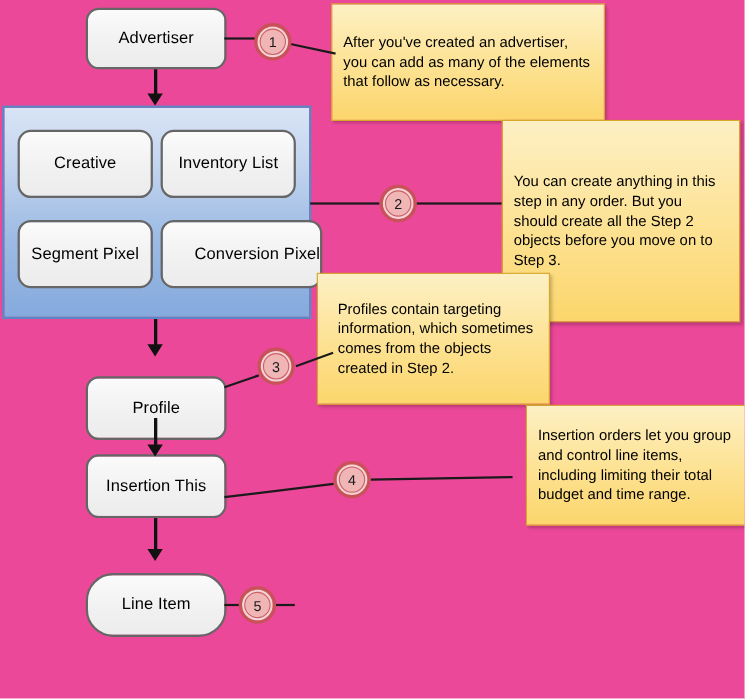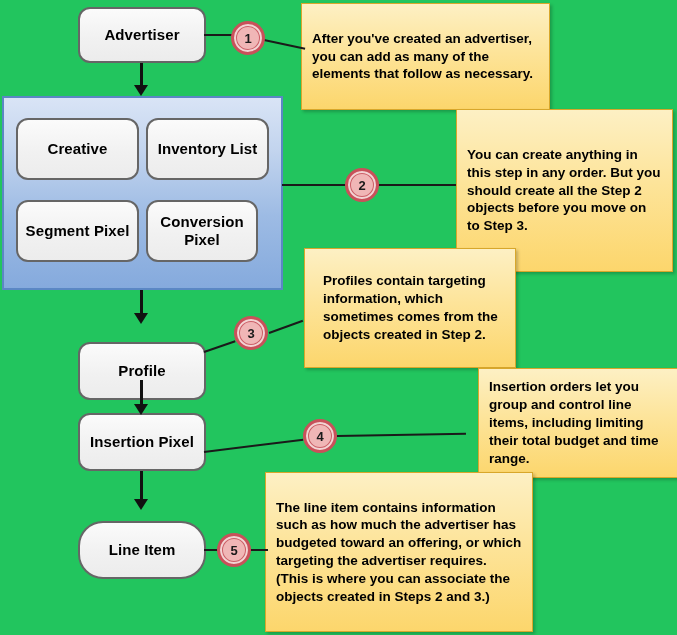--- a/index.html
+++ b/index.html
@@ -8,23 +8,22 @@
     background: #ffffff;
   }
   body {
     font-family: "Liberation Sans", sans-serif;
     -webkit-font-smoothing: antialiased;
   }
   #canvas {
     position: relative;
     width: 677px;
     height: 635px;
-    background: #22c55e;
+    background: #ec4899;
     overflow: hidden;
-    font-weight: bold;
   }
 
   
   .node {
     position: absolute;
     box-sizing: border-box;
     border: 2px solid #666666;
     border-radius: 12px;
     background: linear-gradient(to bottom, #fbfbfb 0%, #f1f1f1 55%, #ececec 100%);
     display: flex;
@@ -140,58 +139,58 @@
 
   <div class="node" style="left:146px; top:118px; width:123px; height:62px;">
     <span>Inventory List</span>
   </div>
   <div class="node" style="left:16px; top:118px; width:123px; height:62px;">
     <span>Creative</span>
   </div>
   <div class="node" style="left:16px; top:200px; width:123px; height:62px;">
     <span>Segment Pixel</span>
   </div>
-  <div class="node" style="left:146px; top:200px; width:112px; height:62px;">
+  <div class="node" style="left:146px; top:200px; width:147px; height:62px;justify-content:flex-end;">
     <span>Conversion Pixel</span>
   </div>
 
   <div class="hline" style="left:282px; top:184px; width:63px;"></div>
   <div class="hline" style="left:378px; top:184px; width:78px;"></div>
 
   <div class="badge" style="left:345px; top:168px;">
     <span>2</span>
   </div>
 
-  <div class="note" style="left:456px; top:109px; width:217px; height:163px;">
+  <div class="note" style="left:456px; top:109px; width:217px; height:184px;">
     <span>You can create anything in this step in any order. But you should create all the Step 2 objects before you move on to Step 3.</span>
   </div>
 
   <div class="vline" style="left:140px; top:290px; height:25px;"></div>
   <div class="arrowhead" style="left:134px; top:313px;"></div>
 
   <div class="node" style="left:78px; top:322px; width:128px; height:58px;margin-top:20px;">
     <span>Profile</span>
   </div>
 
   <div class="diag" style="left:204px; top:351px; width:33px; transform:rotate(-19deg);"></div>
   <div class="diag" style="left:269px; top:332px; width:36px; transform:rotate(-20deg);"></div>
 
   <div class="badge" style="left:234px; top:316px;">
     <span>3</span>
   </div>
 
-  <div class="note" style="left:304px; top:248px; width:212px; height:120px;padding-left:18px;">
+  <div class="note" style="left:288px; top:248px; width:212px; height:120px;padding-left:18px;">
     <span>Profiles contain targeting information, which sometimes comes from the objects created in Step 2.</span>
   </div>
 
   <div class="vline" style="left:140px; top:380px; height:26px;"></div>
   <div class="arrowhead" style="left:134px; top:404px;"></div>
 
   <div class="node" style="left:78px; top:413px; width:128px; height:58px;">
-    <span>Insertion Pixel</span>
+    <span>Insertion This</span>
   </div>
 
   <div class="diag" style="left:204px; top:451px; width:100px; transform:rotate(-7deg);"></div>
   <div class="diag" style="left:337px; top:435px; width:129px; transform:rotate(-1deg);"></div>
 
   <div class="badge" style="left:303px; top:419px;">
     <span>4</span>
   </div>
 
   <div class="note" style="left:466px; top:368px; width:207px; height:110px;margin-left:12px;">
@@ -205,17 +204,14 @@
     <span>Line Item</span>
   </div>
 
   <div class="hline" style="left:204px; top:549px; width:14px;"></div>
   <div class="hline" style="left:250px; top:549px; width:18px;"></div>
 
   <div class="badge" style="left:217px; top:533px;">
     <span>5</span>
   </div>
 
-  <div class="note" style="left:265px; top:472px; width:268px; height:160px;">
-    <span>The line item contains information such as how much the advertiser has budgeted toward an offering, or which targeting the advertiser requires. (This is where you can associate the objects created in Steps 2 and 3.)</span>
-  </div>
 
 </div>
 
 </body></html>

